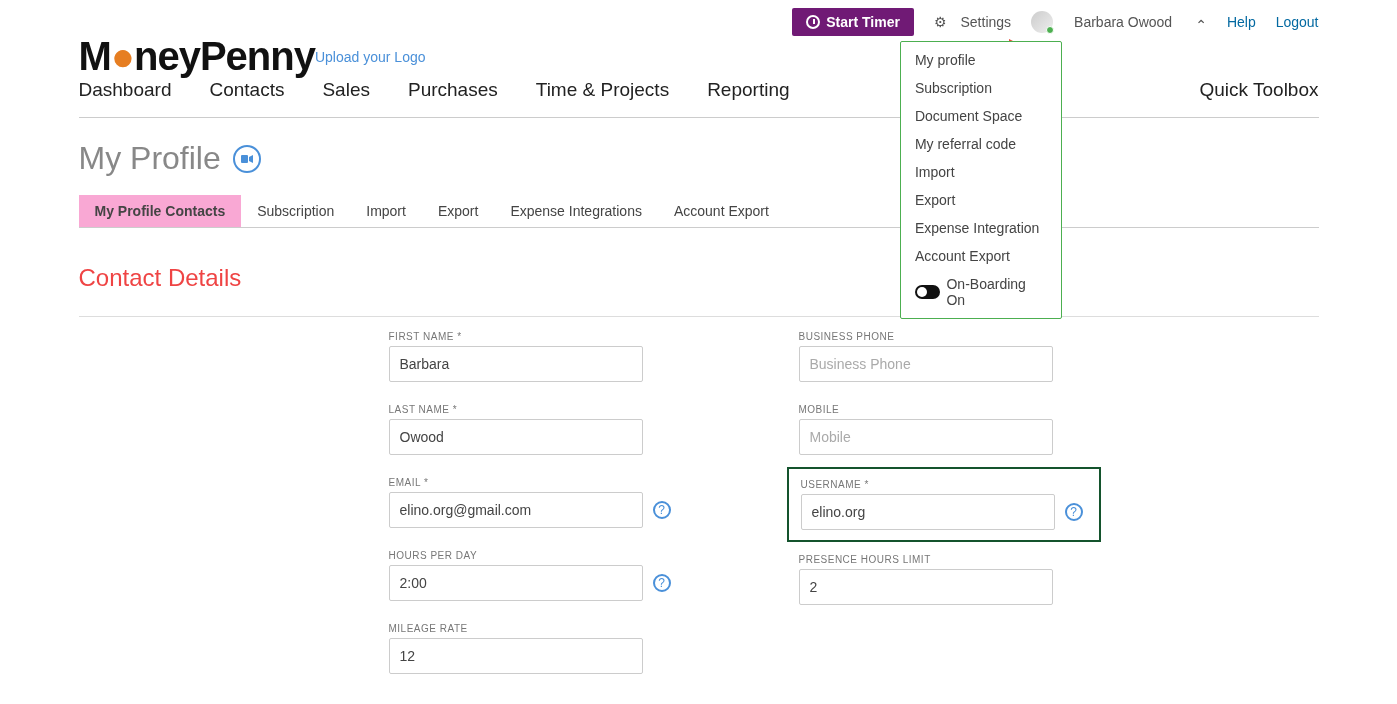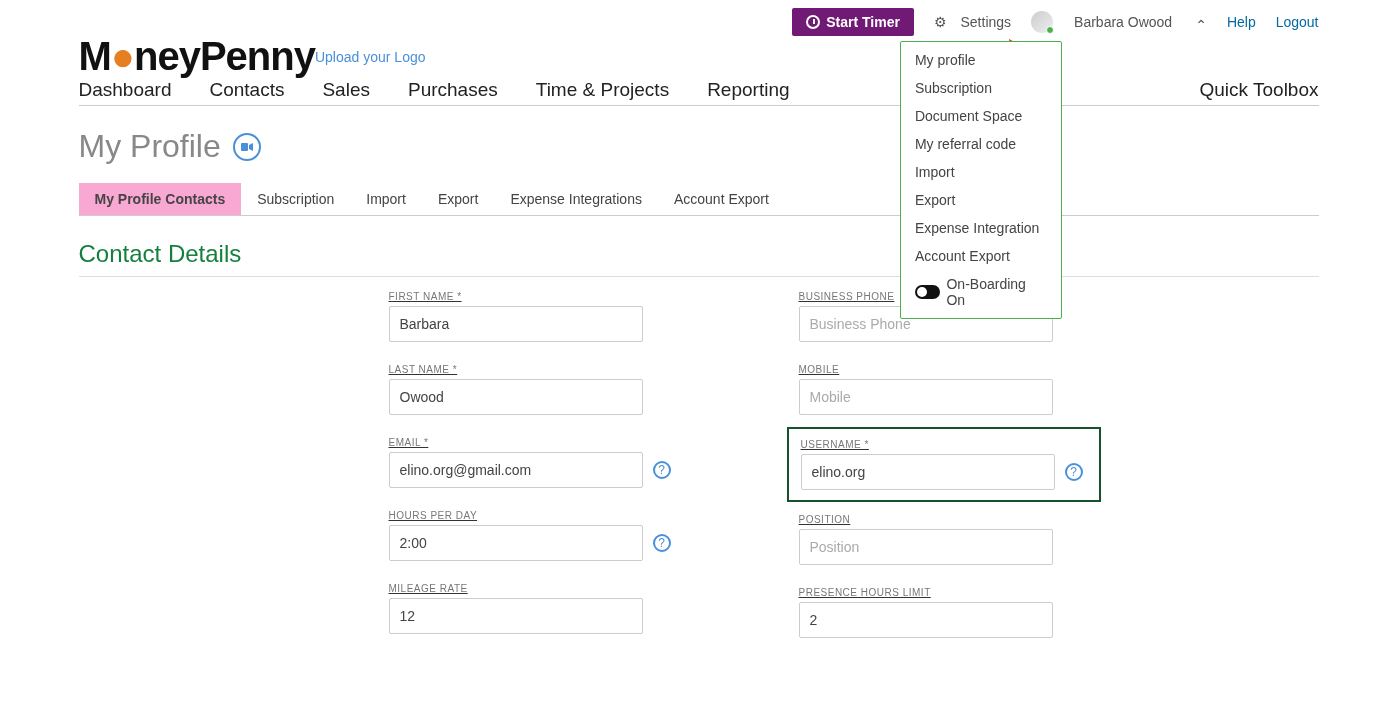--- a/index.html
+++ b/index.html
@@ -94,21 +94,21 @@
     color:#111;
     letter-spacing:-1px;
     font-family: Arial, sans-serif;
   }
   .logo-dot { color:#e67e22; font-size:40px; }
   .upload-logo { color:#4a90d9; font-size:14px; cursor:pointer; }
   .mainnav {
     display:flex;
     gap:38px;
     border-bottom:1px solid #ccc;
-    padding-bottom:4px;
+    padding-bottom:16px;
     font-size:19px;
     color:#222;
   }
   .mainnav-item { cursor:pointer; }
   .mainnav .right { margin-left:auto; }
   .page-title-row {
     display:flex; align-items:center; gap:12px;
     margin:22px 0 18px 0;
   }
   .page-title { font-size:32px; font-weight:400; color:#888; }
@@ -129,31 +129,31 @@
     padding:8px 16px;
     font-size:14px;
     color:#444;
     cursor:pointer;
   }
   .tab.active {
     background:#f9a8d4;
     font-weight:bold;
   }
   .section-heading {
-    font-size:24px; color:#15803d; font-weight:400;
-    margin:24px 0 14px 0;
+    font-size:24px; color:#ef4444; font-weight:400;
+    margin:36px 0 14px 0;
     border-bottom:1px solid #ddd;
-    padding-bottom:8px;
+    padding-bottom:24px;
   }
   .form-cols {
     display:flex;
     gap:120px;
     padding-left:310px;
   }
-  .form-col { width:290px; display:flex; flex-direction:column; gap:22px;text-decoration:underline; }
+  .form-col { width:290px; display:flex; flex-direction:column; gap:22px; }
   .field-label {
     font-size:10px;
     text-transform:uppercase;
     color:#777;
     letter-spacing:0.5px;
     margin-bottom:4px;
     display:block;
   }
   .field-input {
     width:254px;
@@ -338,24 +338,20 @@
         <input class="field-input" placeholder="Mobile" style="">
       </div>
       <div class="highlight-box">
         <div class="field-row">
           <label class="field-label">USERNAME *</label>
           <input class="field-input" value="elino.org" style="">
           <span class="help-icon">?</span>
         </div>
       </div>
       <div class="field-row">
-        <label class="field-label">POSITION</label>
-        <input class="field-input" placeholder="Position" style="">
-      </div>
-      <div class="field-row">
         <label class="field-label">PRESENCE HOURS LIMIT</label>
         <input class="field-input" value="2" style="">
       </div>
 
     </div>
   </div>
 
 </div>
 
 </body></html>

